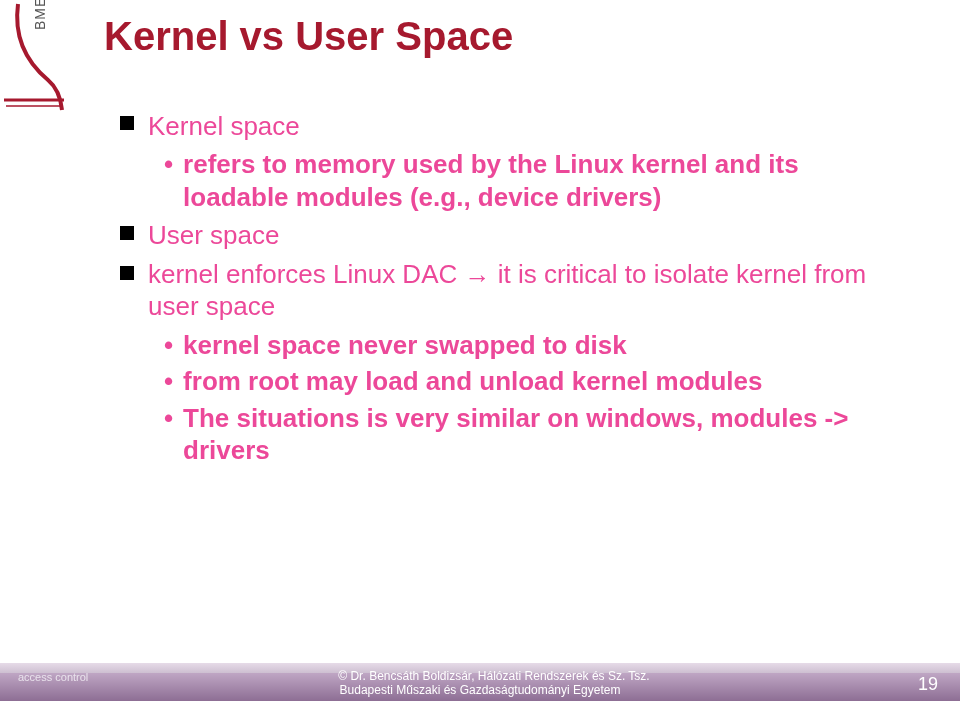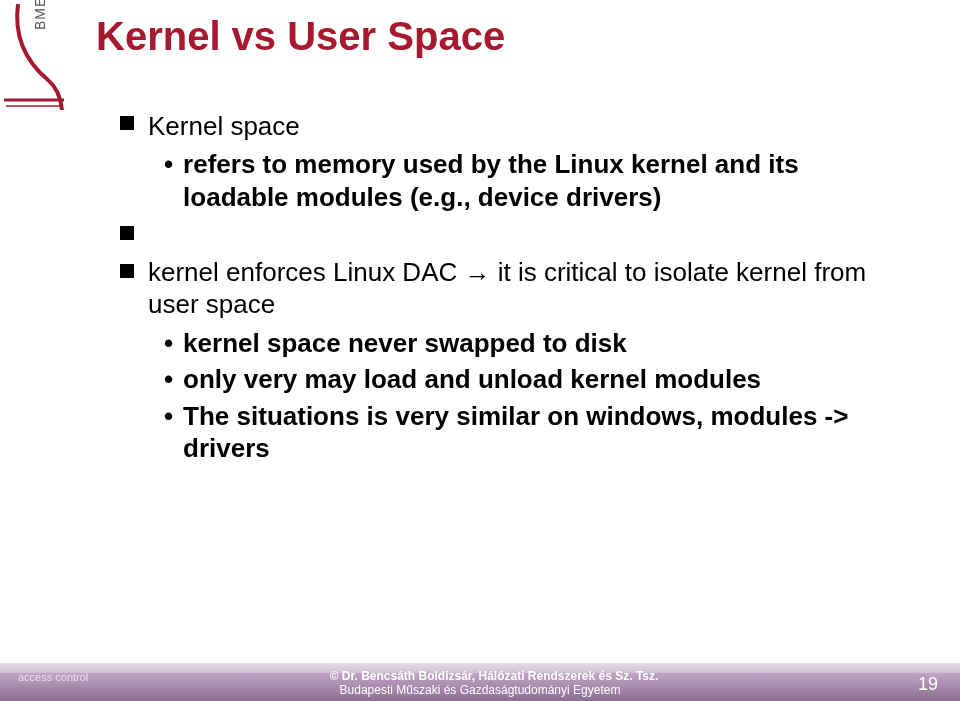--- a/index.html
+++ b/index.html
@@ -1,35 +1,35 @@
 <!DOCTYPE html>
 <html><head>
 <meta charset="utf-8">
 <style>
   * { margin: 0; padding: 0; box-sizing: border-box; }
   html, body { width: 960px; height: 701px; font-family: Arial, Helvetica, sans-serif; background: #fff; overflow: hidden; }
   .slide { position: relative; width: 960px; height: 701px; }
   .logo-strip { position: absolute; left: 0; top: 0; width: 68px; height: 701px; }
   .logo-strip .bme-text { position: absolute; left: 14px; top: 0; font-size: 14px; color: #555; transform: rotate(-90deg); transform-origin: left top; letter-spacing: 1px; }
   .logo-strip svg { position: absolute; left: 0; top: 0; }
-  .title { position: absolute; left: 96px; top: 14px; font-size: 40px; font-weight: bold; color: #a6192e; }
-  .content { position: absolute; left: 120px; top: 108px; width: 780px; font-size: 26px; color: #000000; line-height: 1.25; }
+  .title { position: absolute; left: 104px; top: 14px; font-size: 40px; font-weight: bold; color: #a6192e; }
+  .content { position: absolute; left: 120px; top: 108px; width: 780px; font-size: 26px; color: #ec4899; line-height: 1.25; }
   .l1 { margin-bottom: 6px; }
   .l1 .sq { display: inline-block; width: 14px; height: 14px; background: #000; margin-right: 14px; vertical-align: middle; position: relative; top: -3px; }
   .l1-text { vertical-align: middle; }
   .l2 { margin-left: 44px; margin-bottom: 4px; font-weight: bold; }
   .l2 .dot { display: inline-block; vertical-align: top; margin-right: 10px; font-size: 26px; line-height: 1.25; }
   .l2 .txt { display: inline-block; vertical-align: top; max-width: 700px; }
   .arrow { font-family: Arial, sans-serif; }
   .footer { position: absolute; left: 0; bottom: 0; width: 960px; height: 44px; }
   .footer-bar { position: absolute; left: 0; bottom: 0; width: 960px; height: 28px; background: linear-gradient(to bottom, #bfa6c4 0%, #8d6e94 100%); }
   .footer-bar2 { position: absolute; left: 0; bottom: 28px; width: 960px; height: 10px; background: linear-gradient(to bottom, #e6dbe8 0%, #cdbfd1 100%); }
   .footer-left { position: absolute; left: 18px; bottom: 18px; font-size: 11px; color: #e9e2ec; }
   .footer-center { position: absolute; left: 0; right: 0; bottom: 3px; text-align: center; font-size: 12px; color: #fff; line-height: 1.15; }
-  .footer-center .top { font-weight: bold; margin-left: 28px; }
+  .footer-center .top { font-weight: normal; margin-left: 28px; }
   .footer-page { position: absolute; right: 22px; bottom: 6px; font-size: 18px; color: #fff; }
 </style>
 </head>
 <body>
 
 <div class="slide">
 
   <div class="logo-strip">
     <svg width="68" height="120" viewBox="0 0 68 120">
       <path d="M 18 4 Q 12 50 48 80 Q 60 90 62 110" stroke="#a6192e" stroke-width="4" fill="none"></path>
@@ -44,31 +44,31 @@
   <div class="content">
 
     <div class="l1">
       <span class="sq"></span><span class="l1-text">Kernel space</span>
     </div>
     <div class="l2">
       <span class="dot">•</span><span class="txt">refers to memory used by the Linux kernel and its loadable modules (e.g., device drivers)</span>
     </div>
 
     <div class="l1">
-      <span class="sq"></span>
+      <span class="sq"></span><span class="l1-text">User space</span>
     </div>
 
     <div class="l1">
       <span class="sq"></span><span class="l1-text" style="display:inline-block; max-width:740px; vertical-align:top;"><span>kernel enforces Linux DAC </span><span class="arrow">→</span><span> it is critical to isolate kernel from user space</span></span>
     </div>
     <div class="l2">
       <span class="dot">•</span><span class="txt">kernel space never swapped to disk</span>
     </div>
     <div class="l2">
-      <span class="dot">•</span><span class="txt">only very may load and unload kernel modules</span>
+      <span class="dot">•</span><span class="txt">from root may load and unload kernel modules</span>
     </div>
     <div class="l2">
       <span class="dot">•</span><span class="txt">The situations is very similar on windows, modules -&gt; drivers</span>
     </div>
 
   </div>
 
   <div class="footer">
     <div class="footer-bar2"></div>
     <div class="footer-bar"></div>

